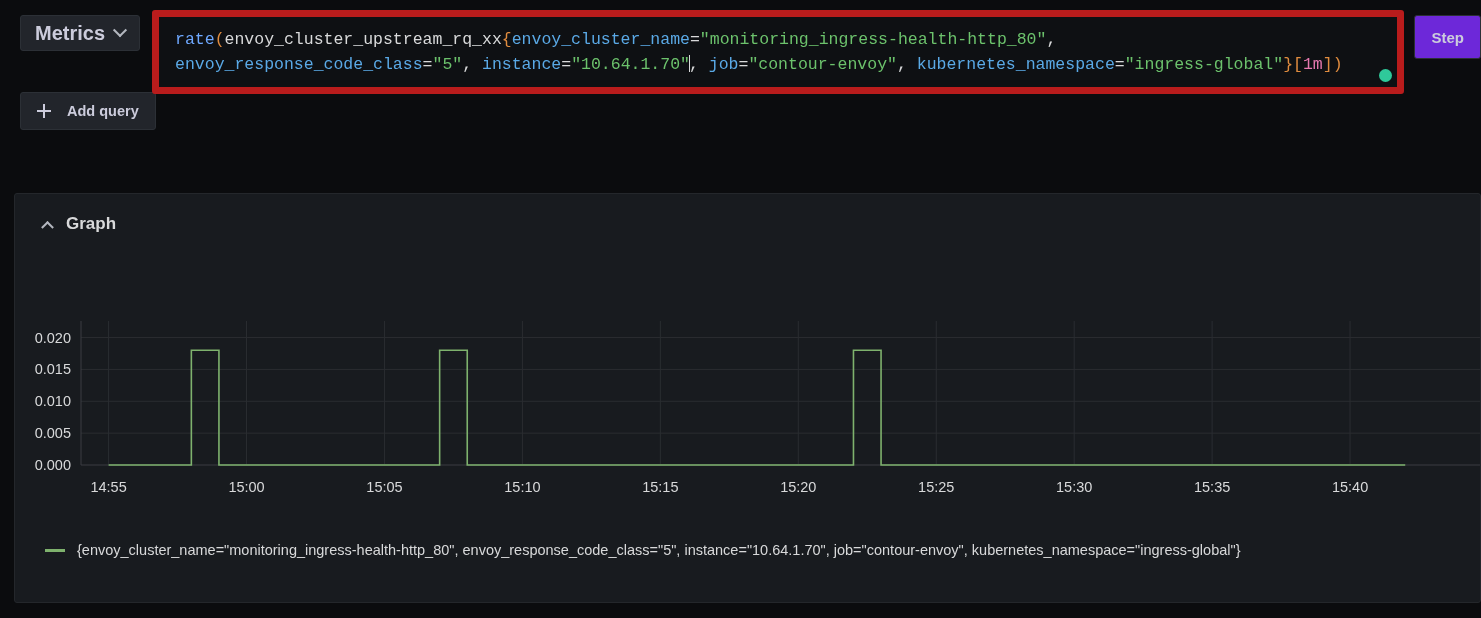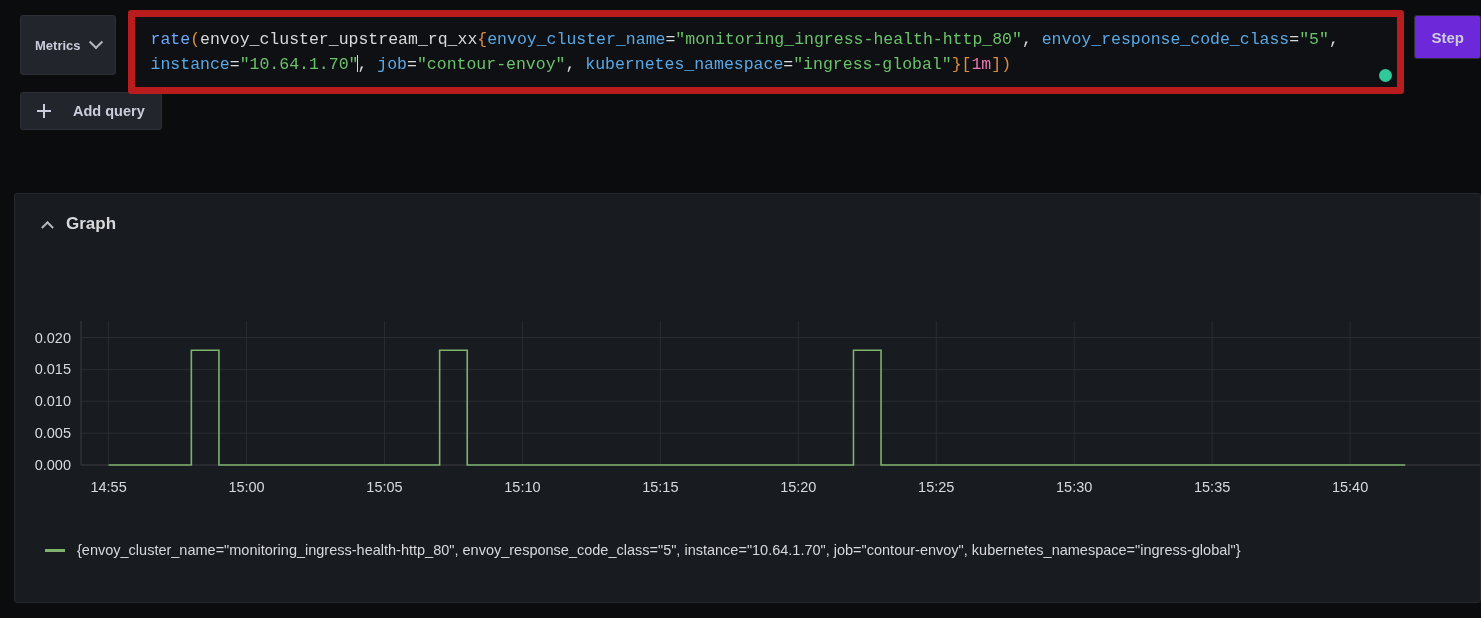--- a/index.html
+++ b/index.html
@@ -13,27 +13,27 @@
 
   
   .query-row {
     display: flex;
     align-items: flex-start;
     padding: 10px 0 0 20px;
     height: 92px;
   }
   .metrics-btn {
     display: flex; align-items: center; gap: 10px;
-    height: 60px;
+    height: 36px;
     padding: 0 14px;
     background: #22252b;
     border: 1px solid #2c3036;
     border-radius: 3px;
     color: #ccccdc;
-    font-size: 13px;
+    font-size: 20px;
     font-weight: bold;
     cursor: pointer;
     flex: none;
     margin-top: 5px;
   }
   .chev-down {
     width: 10px; height: 10px;
     border-right: 2px solid #b3b7bf;
     border-bottom: 2px solid #b3b7bf;
     transform: rotate(45deg) translate(-2px,-2px);
@@ -101,21 +101,21 @@
     white-space: nowrap;
   }
 
   
   .actions {
     display: flex; gap: 12px;
     padding: 0 0 0 20px;
     margin-top: 0px;
   }
   .act-btn {
-    display: flex; align-items: center; gap: 22px;
+    display: flex; align-items: center; gap: 16px;
     height: 38px;
     padding: 0 16px;
     background: #22252b;
     border: 1px solid #2c3036;
     border-radius: 3px;
     color: #ccccdc;
     font-size: 14.5px;
     font-weight: bold;
     cursor: pointer;
   }

